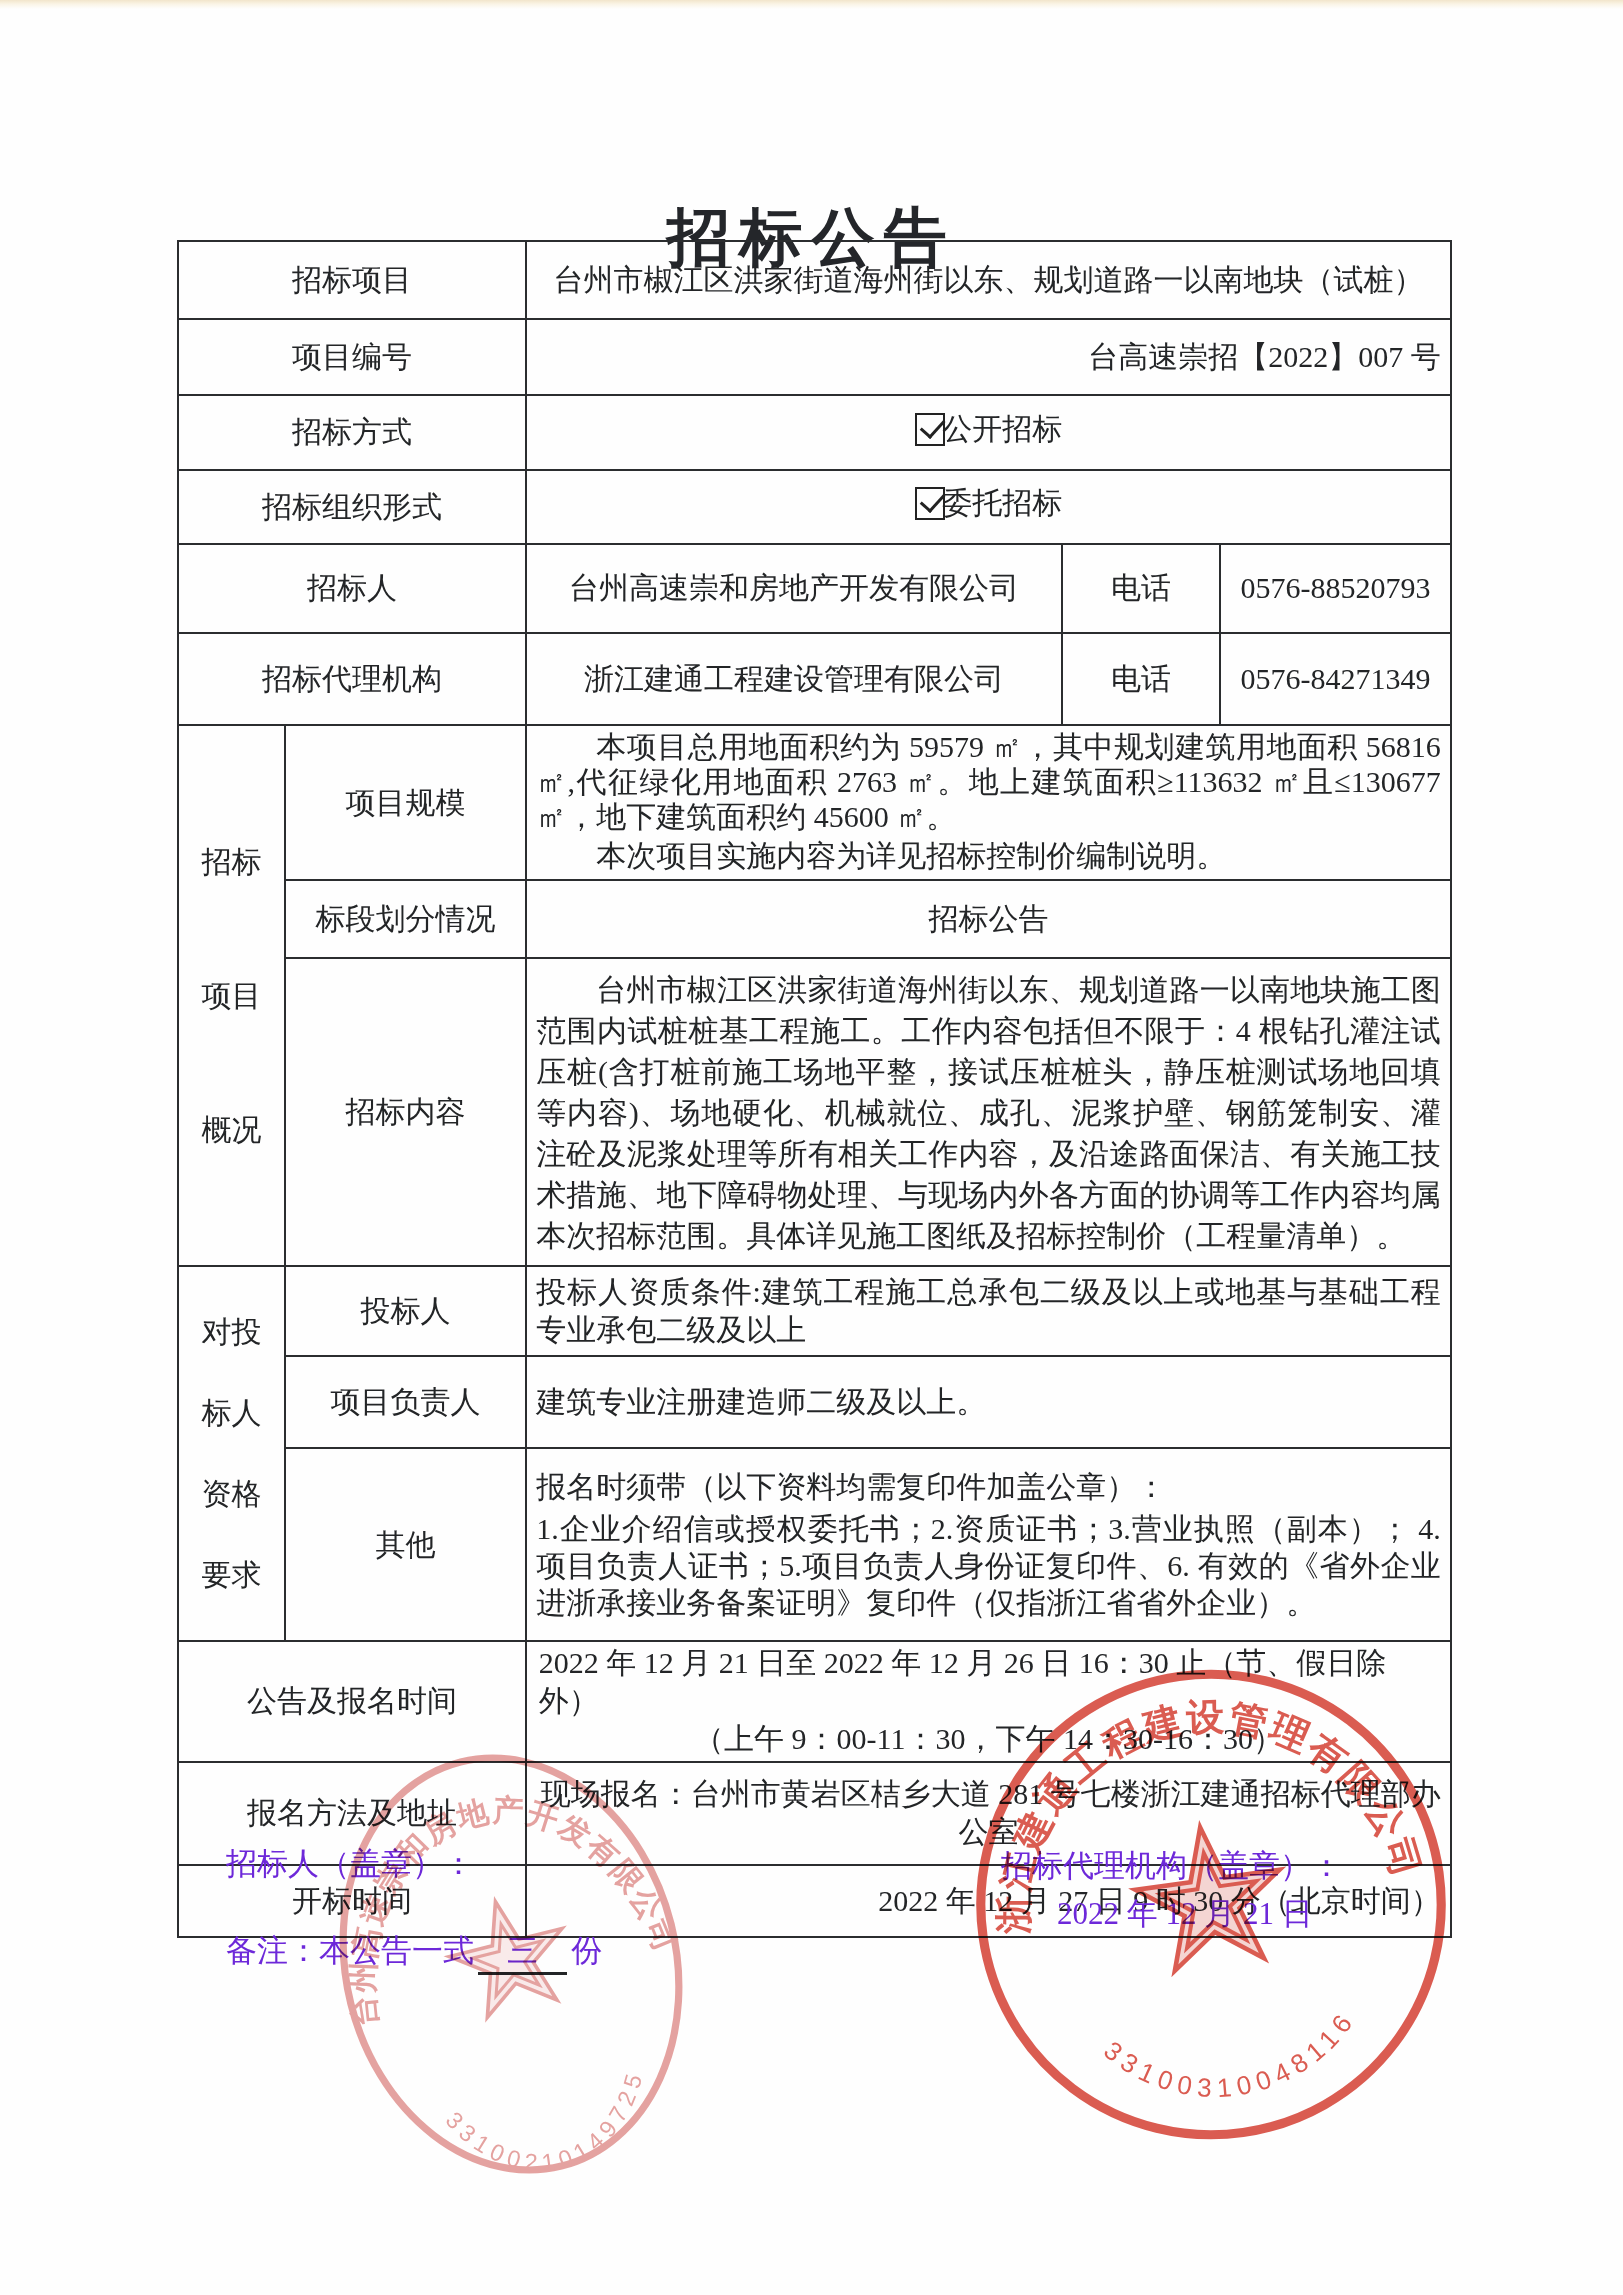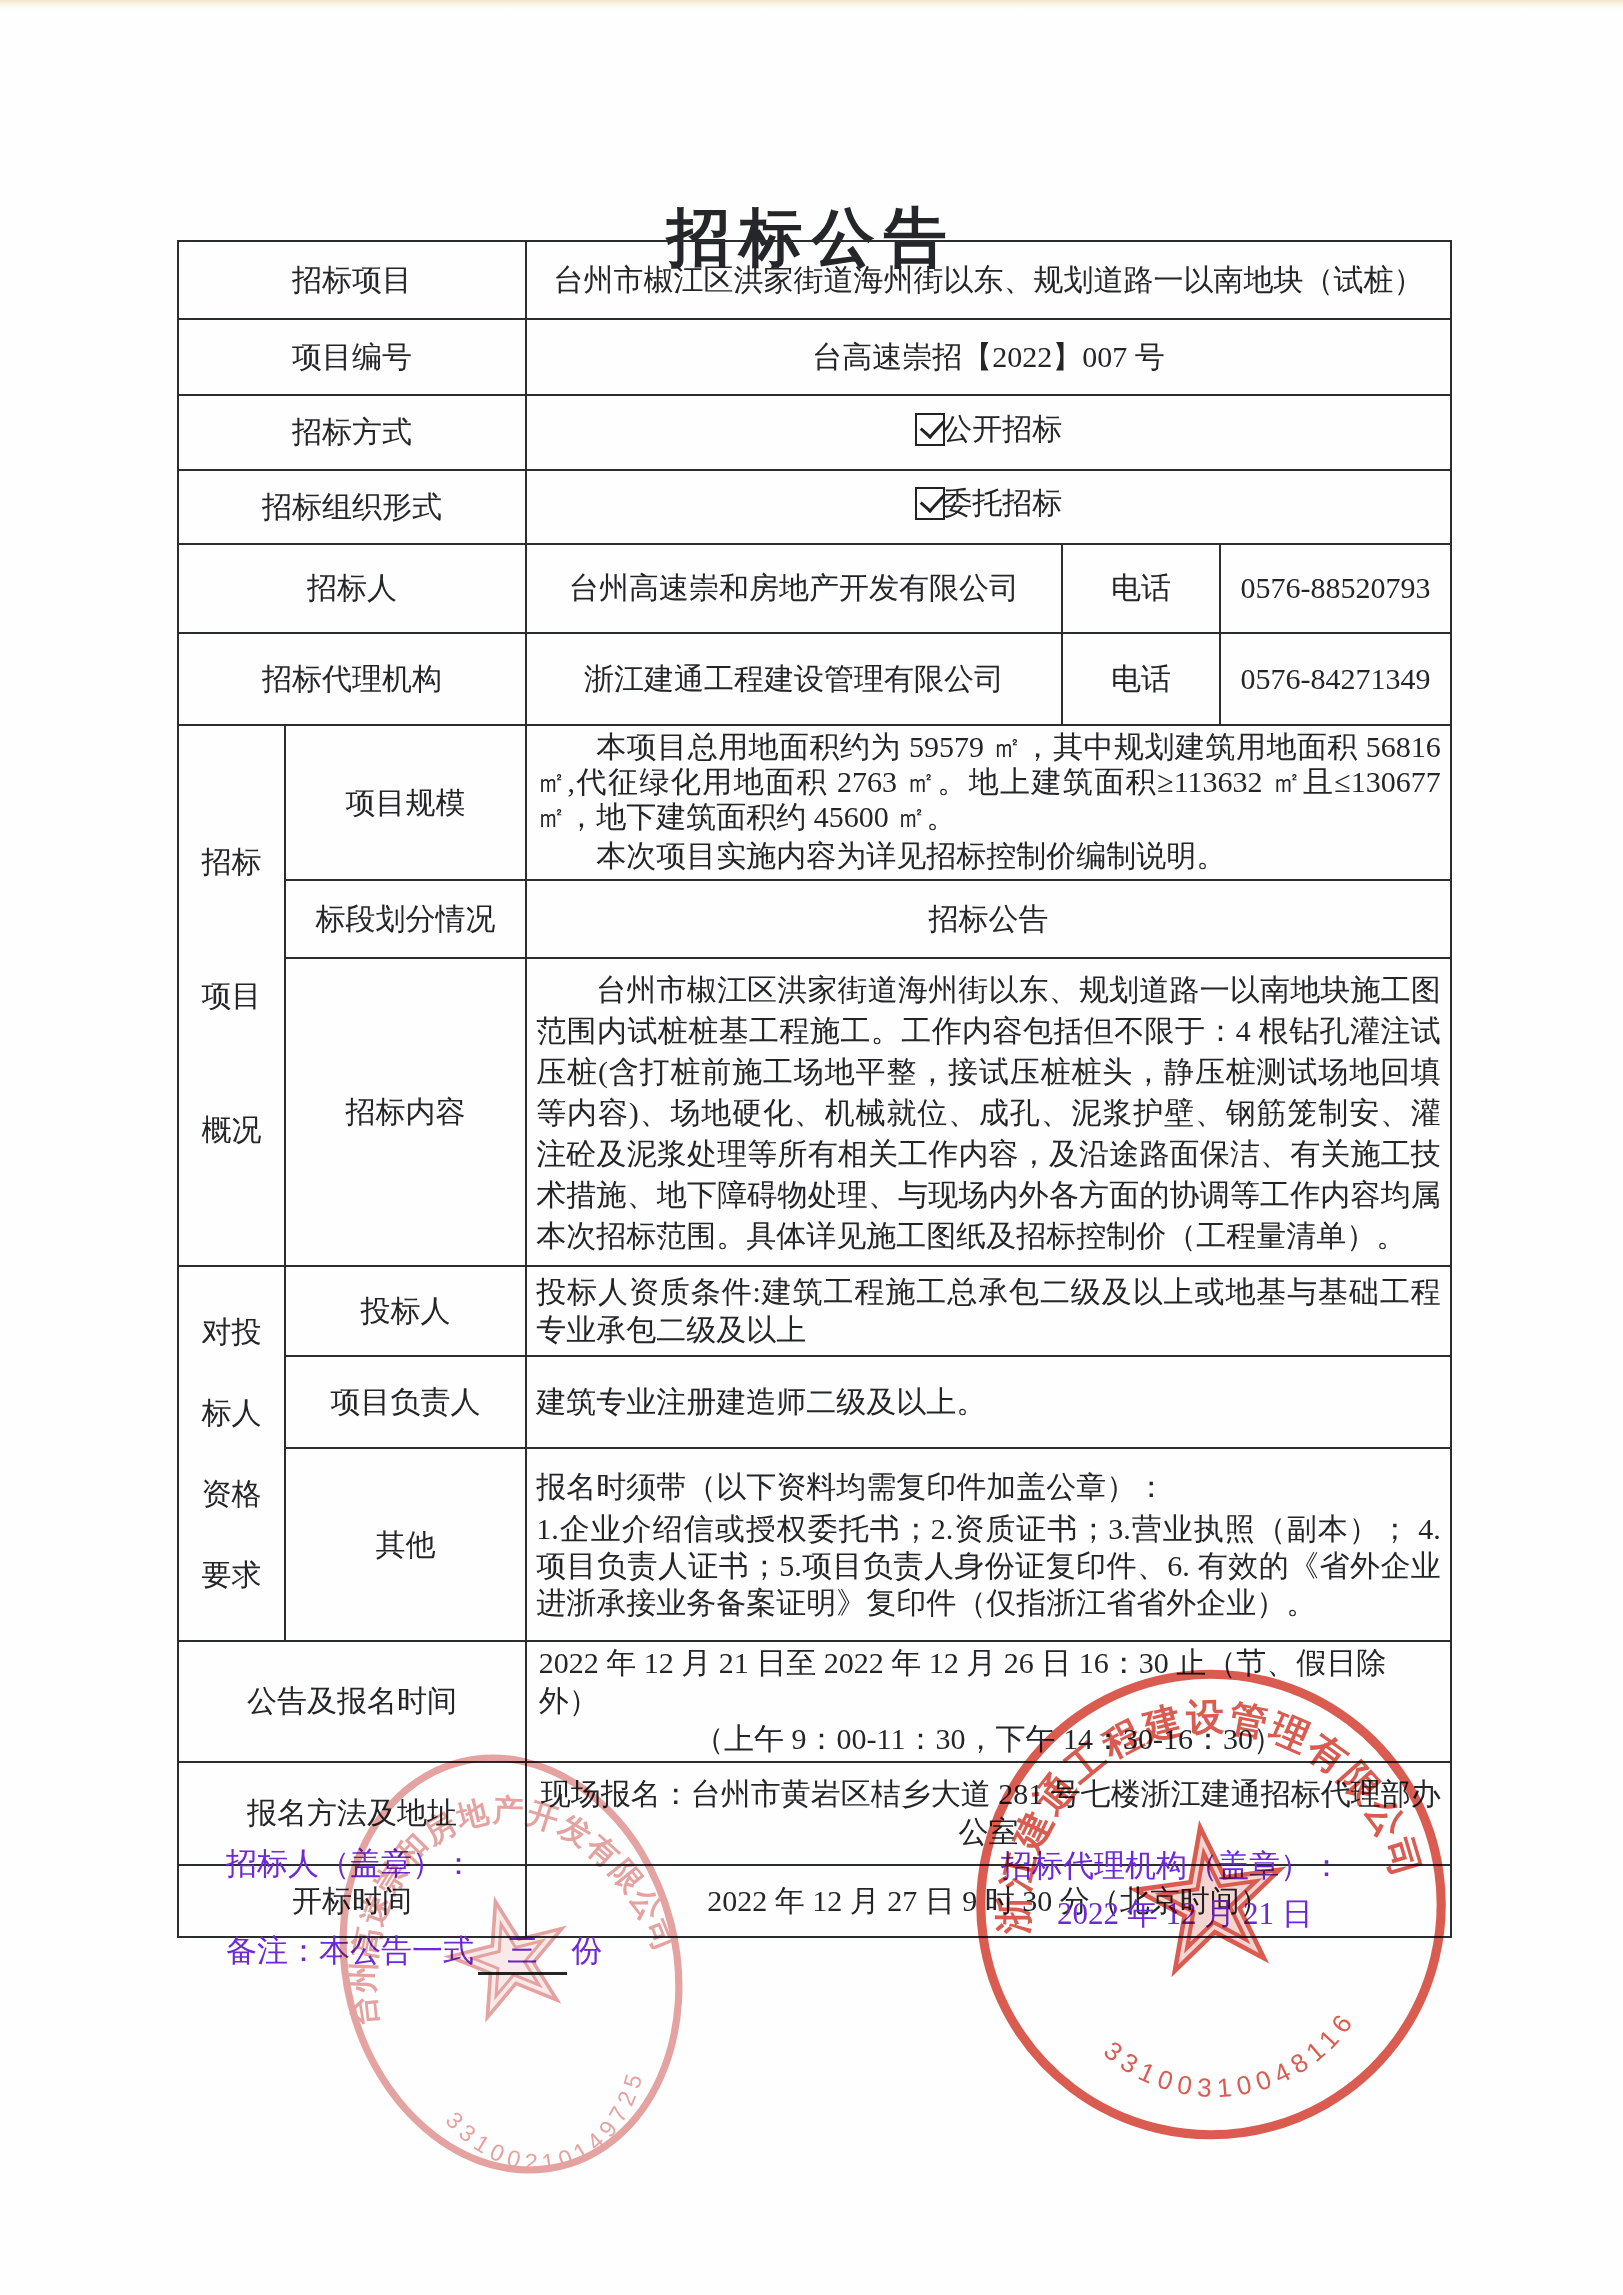--- a/index.html
+++ b/index.html
@@ -23,21 +23,21 @@
     border-collapse:collapse;table-layout:fixed;
   }
   table.doc td{
     border:2px solid #2b2d2f;
     font-size:30px;line-height:38px;color:#232527;
     padding:2.6px 9.2px;vertical-align:middle;
     overflow:hidden;
   }
   table.doc{border:2.6px solid #232527;}
   td.lbl{text-align:center;padding:2.6px 5.2px;}
-  td.val{text-align:center;padding-left:17px;margin-left:32px;}
+  td.val{text-align:right;padding-left:17px;margin-left:32px;}
   td.val-center{text-align:center;}
   td.tall-text{vertical-align:middle;}
   .h-r1{height:71px;} .h-r2{height:69px;} .h-r3{height:67px;} .h-r4{height:67px;}
   .h-r5{height:82px;} .h-r6{height:85px;}
   .h-scale{height:137px;} .h-sections{height:71px;} .h-content{height:301px;}
   .h-bidder{height:108px;} .h-manager{height:85px;} .h-other{height:185px;}
   .h-announce{height:101px;} .h-signup{height:96px;} .h-opening{height:65px;}
   .vgroup{
     display:flex;flex-direction:column;justify-content:space-evenly;align-items:center;
     height:100%;font-size:30px;

